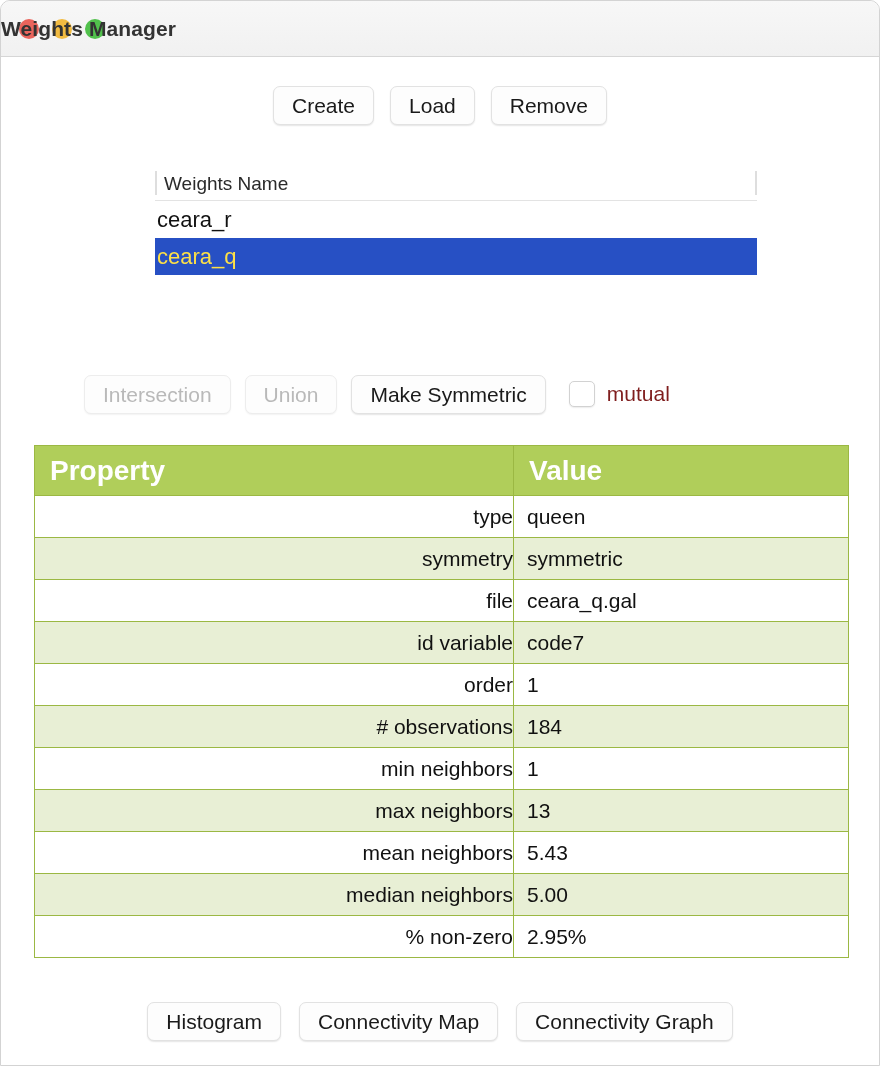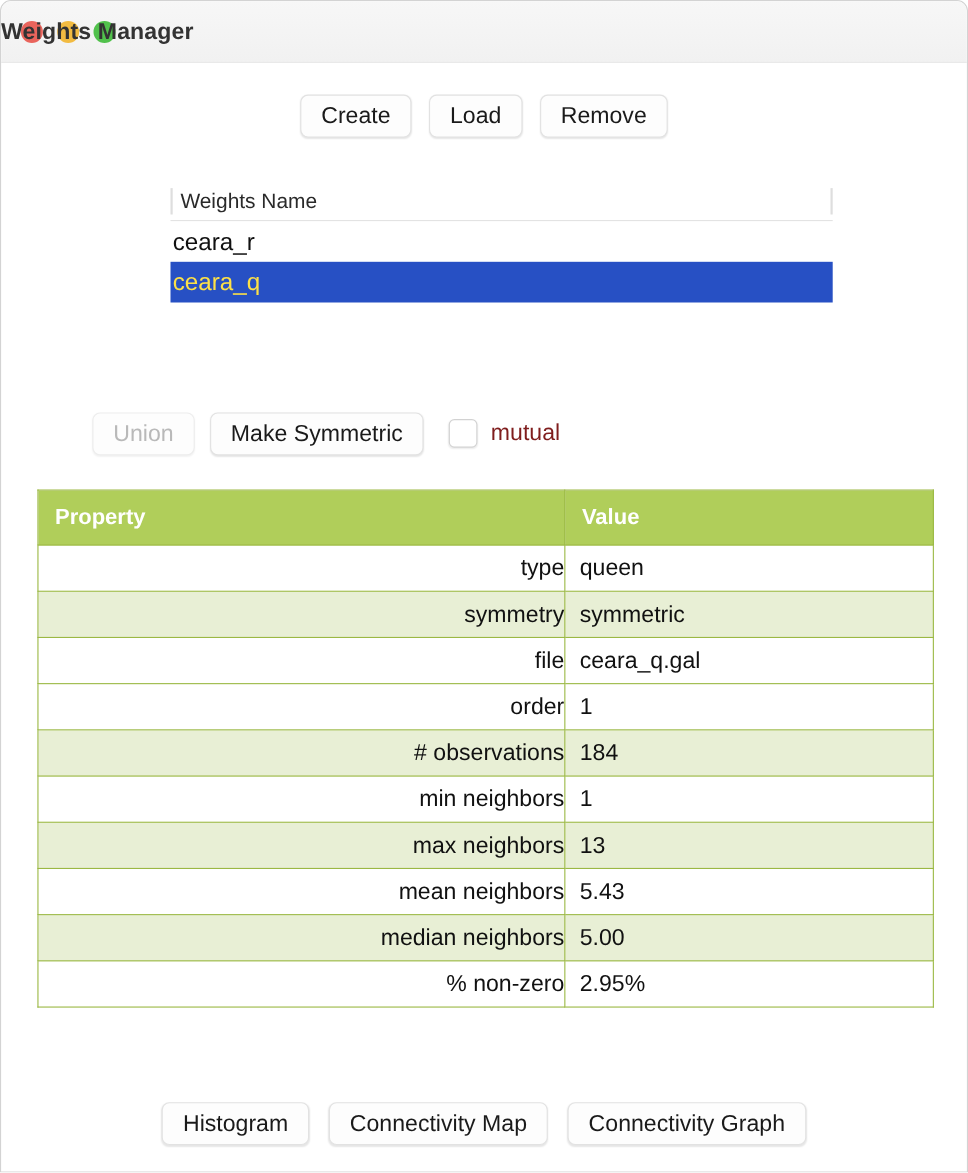--- a/index.html
+++ b/index.html
@@ -171,21 +171,21 @@
     border: 1px solid #9bb843;
     padding: 0;
     height: 42px;
     font-size: 21px;
     vertical-align: middle;
   }
   .prop-table th {
     background: #b0ce5a;
     color: #ffffff;
     font-weight: bold;
-    font-size: 20px;
+    font-size: 28px;
     height: 50px;
     text-align: left;
     padding-left: 15px;
   }
   .prop-table col.c-prop { width: 479px; }
   .prop-table col.c-val  { width: 335px; }
   .prop-table td.prop-cell {
     text-align: right;
     color: #111111;
   }
@@ -235,20 +235,21 @@
     </div>
     <div class="list-row">
       <span>ceara_r</span>
     </div>
     <div class="list-row selected">
       <span>ceara_q</span>
     </div>
   </div>
 
   <div class="setops">
+    <button class="btn disabled">Intersection</button>
     <button class="btn disabled">Union</button>
     <button class="btn">Make Symmetric</button>
     <div class="checkbox-wrap">
       <span class="checkbox"></span>
       <span class="checkbox-label">mutual</span>
     </div>
   </div>
 
   <table class="prop-table">
     <colgroup>
@@ -267,20 +268,24 @@
         <td class="val-cell">queen</td>
       </tr>
       <tr class="alt">
         <td class="prop-cell">symmetry</td>
         <td class="val-cell">symmetric</td>
       </tr>
       <tr class="reg">
         <td class="prop-cell">file</td>
         <td class="val-cell">ceara_q.gal</td>
       </tr>
+      <tr class="alt">
+        <td class="prop-cell">id variable</td>
+        <td class="val-cell">code7</td>
+      </tr>
       <tr class="reg">
         <td class="prop-cell">order</td>
         <td class="val-cell">1</td>
       </tr>
       <tr class="alt">
         <td class="prop-cell"># observations</td>
         <td class="val-cell">184</td>
       </tr>
       <tr class="reg">
         <td class="prop-cell">min neighbors</td>

